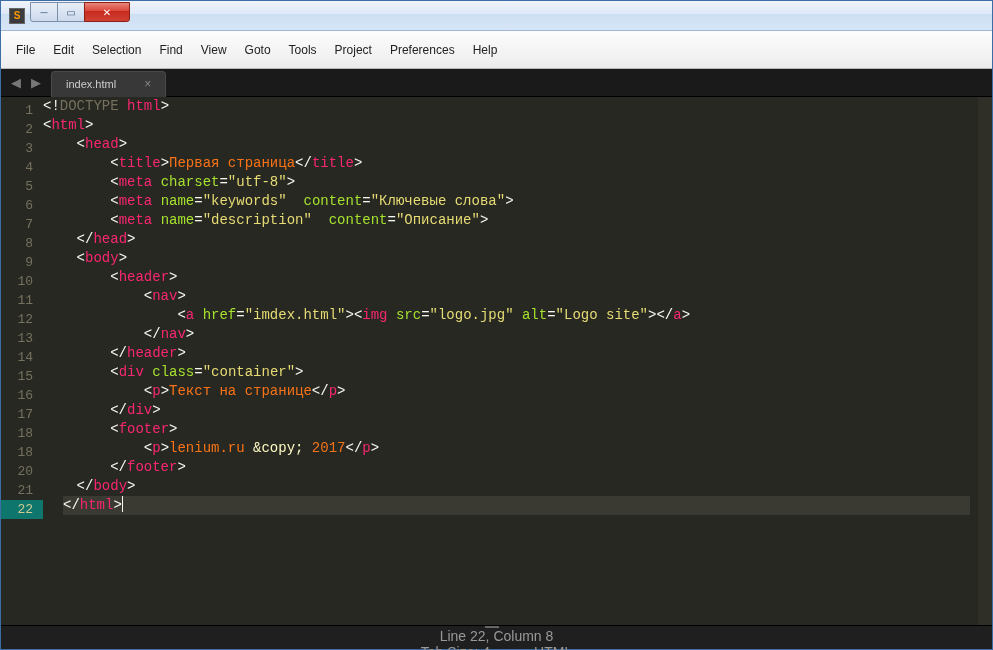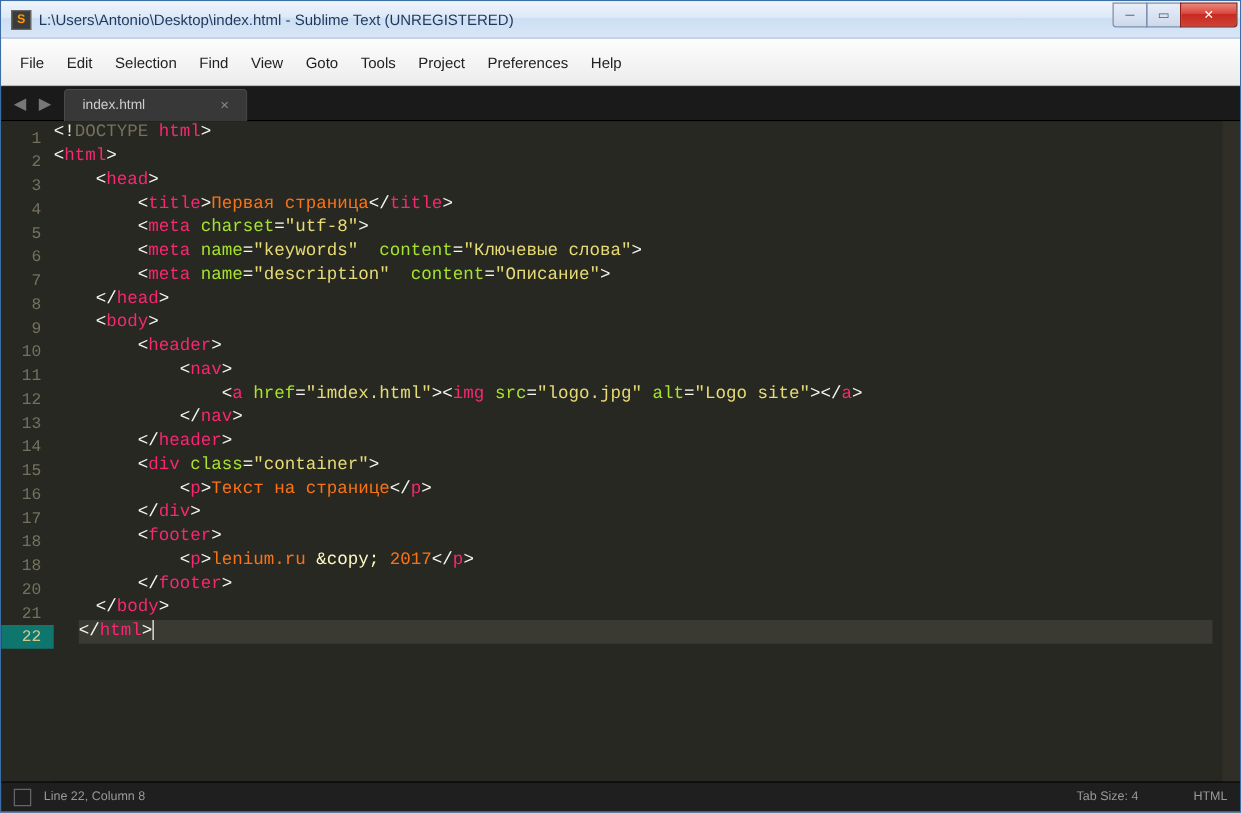--- a/index.html
+++ b/index.html
@@ -106,21 +106,20 @@
   display: flex;
   align-items: center;
   padding: 0 14px;
   color: #ccc;
   font-size: 11px;
   position: relative;
   margin-top: 2px;
   border-radius: 4px 4px 0 0;
   border: 1px solid #4a4a4a;
   border-bottom: none;
-  gap: 32px;
 }
 .tab .tab-close {
   margin-left: 28px;
   color: #888;
   font-size: 12px;
 }
 .editor-area {
   flex: 1;
   display: flex;
   background: #272822;
@@ -191,39 +190,39 @@
   width: 14px; height: 100%;
   background: #2f2f28;
 }
 .statusbar {
   height: 24px;
   background: #1f1f1f;
   border-top: 1px solid #000;
   display: flex;
   align-items: center;
   color: #999;
-  font-size: 10px;
+  font-size: 14px;
   padding: 0 10px;
+  flex-direction: column;
 }
 .status-icon {
   width: 14px; height: 14px;
   border: 1px solid #666;
   margin-right: 10px;
 }
 .status-left { flex: 1; }
 .status-right { display: flex; gap: 44px; }
 </style>
 </head>
 <body>
 
 <div class="window">
 
   <div class="titlebar">
     <div class="titlebar-icon">S</div>
-    <div class="titlebar-text">L:\Users\Antonio\Desktop\index.html - Sublime Text (UNREGISTERED)</div>
     <div class="win-controls">
       <div class="win-btn min">─</div>
       <div class="win-btn">▭</div>
       <div class="win-btn close">✕</div>
     </div>
   </div>
 
   <div class="menubar" id="menubar">
       <div class="menu-item">File</div>
       <div class="menu-item">Edit</div>

